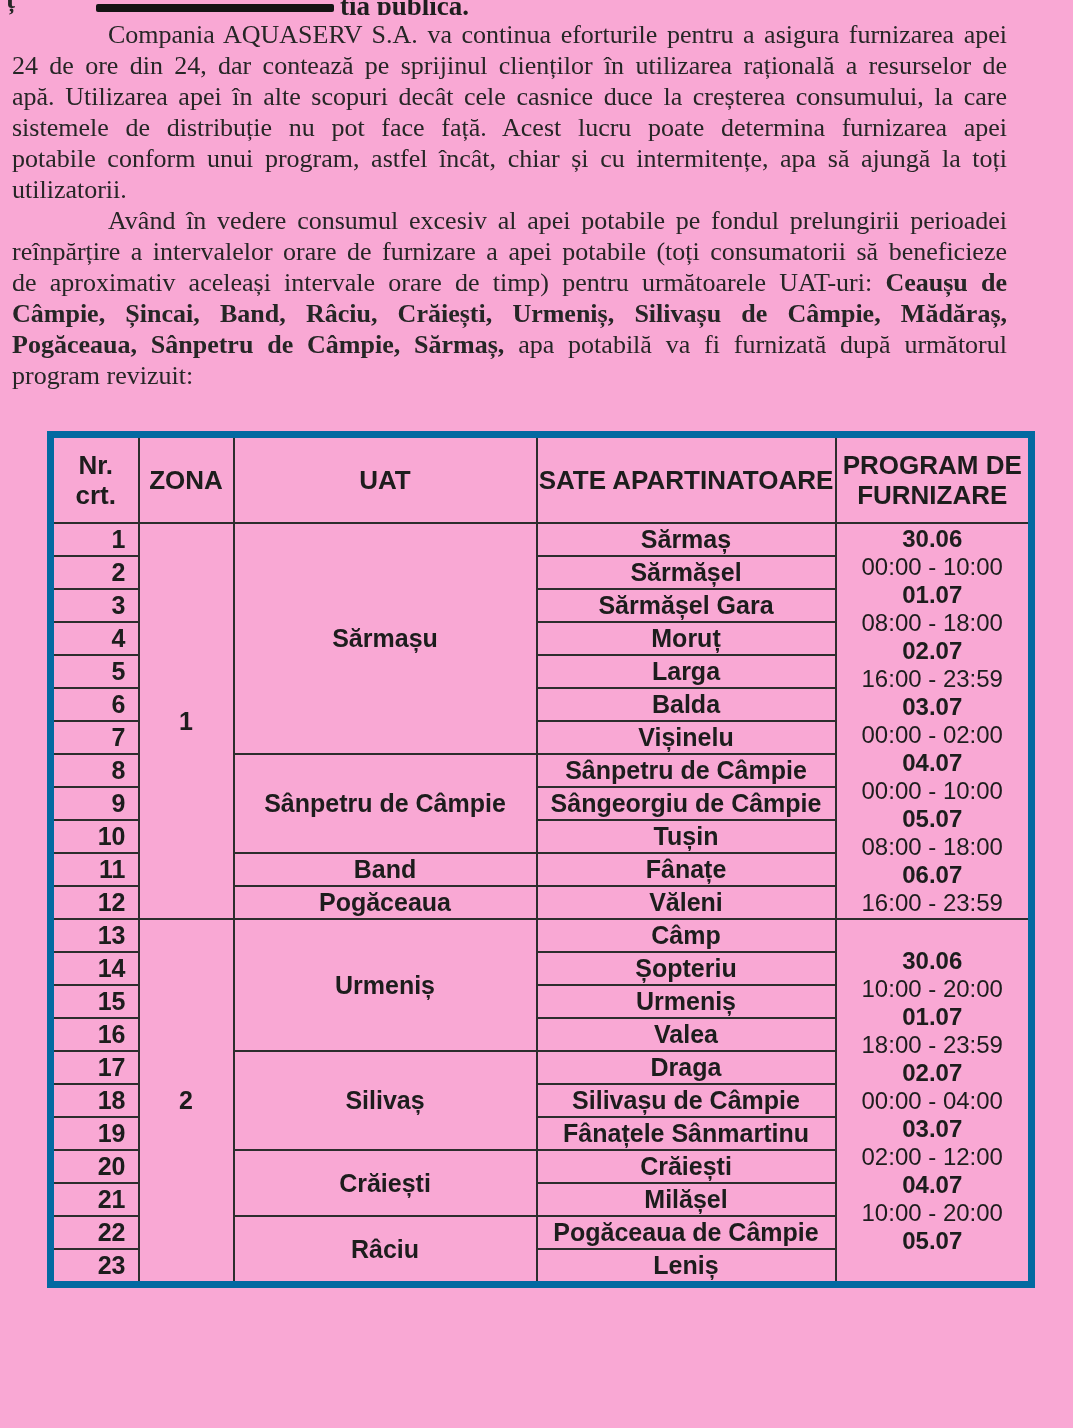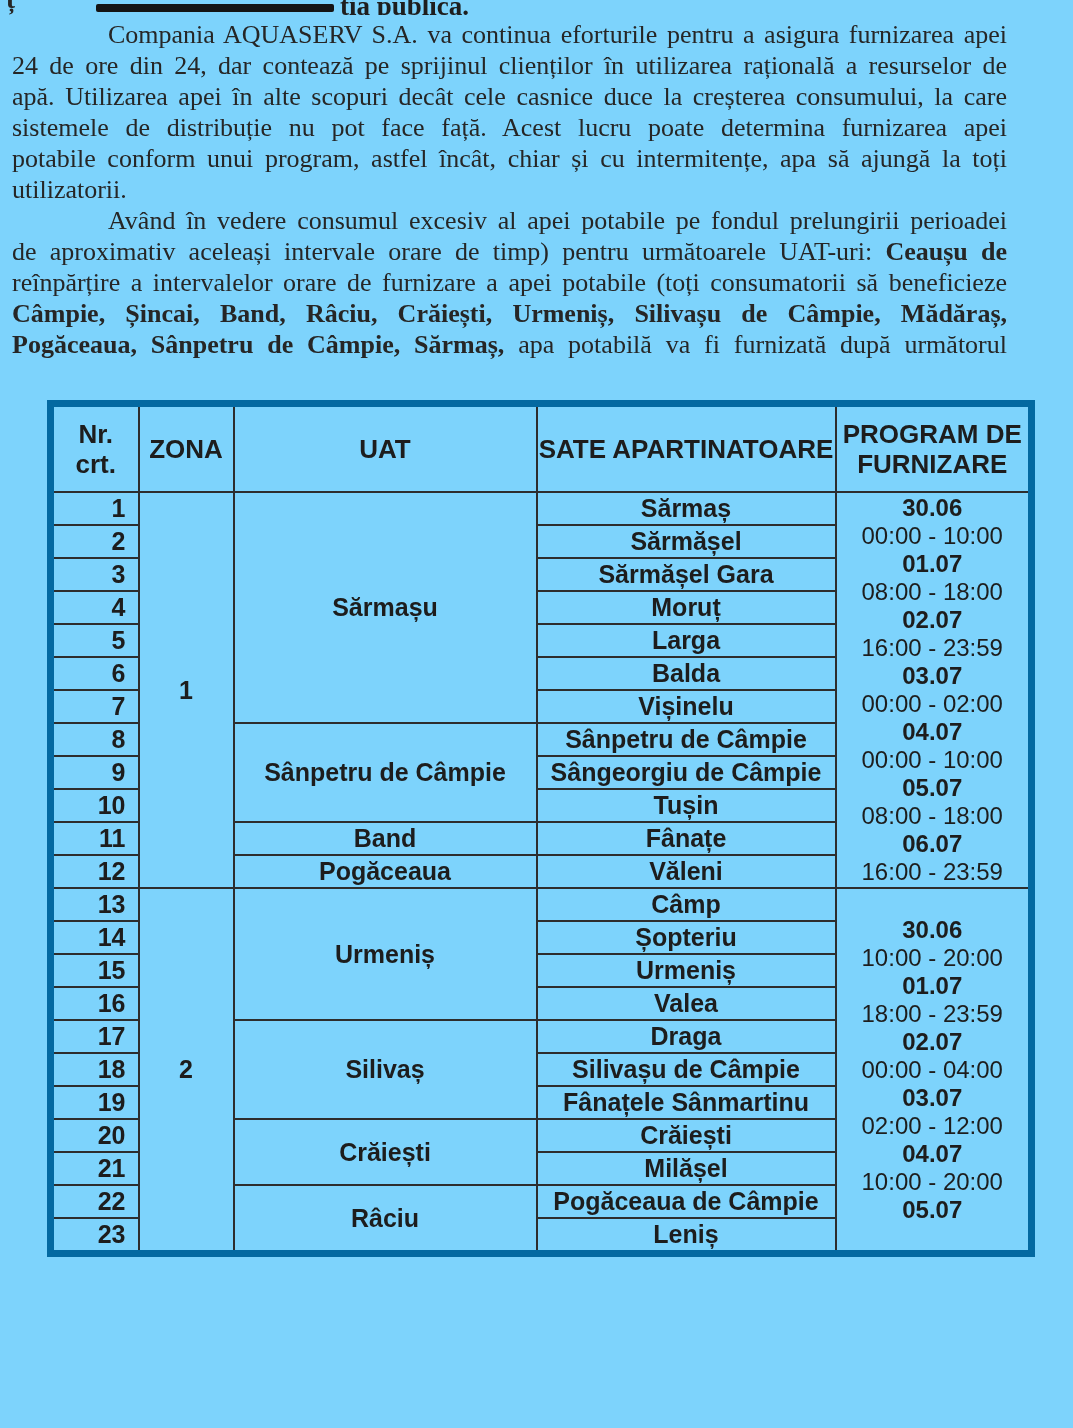--- a/index.html
+++ b/index.html
@@ -1,17 +1,17 @@
 <!DOCTYPE html>
 <html><head>
 <meta charset="utf-8">
 <style>
   html,body { margin:0; padding:0; background:#e8e8e8; }
   .page {
-    width:1073px; height:1428px; background:#7dd3fc; position:relative;
+    width:1073px; height:1428px; background:#f9a8d4; position:relative;
     overflow:hidden; font-family:"Liberation Serif", serif; color:#262626;
   }
   
   .top-clip { position:relative; height:15px; overflow:hidden; }
   .frag-t { position:absolute; left:6px; top:-16px; font-size:27px; font-weight:bold; }
   .frag-bar { position:absolute; left:96px; top:4px; width:238px; height:8px; background:#141414; border-radius:2px; }
   .frag-text { position:absolute; left:340px; top:-9px; font-size:27px; font-weight:bold; color:#1e1e1e; }
   
   .doc-text { margin:4px 66px 0 12px; width:995px; font-size:26px; }
   .para + .para { }
@@ -51,24 +51,25 @@
       <div class="para">
         <div class="line indent"><span>Compania AQUASERV S.A. va continua eforturile pentru a asigura furnizarea apei</span></div>
         <div class="line"><span>24 de ore din 24, dar contează pe sprijinul clienților în utilizarea rațională a resurselor de</span></div>
         <div class="line"><span>apă. Utilizarea apei în alte scopuri decât cele casnice duce la creșterea consumului, la care</span></div>
         <div class="line"><span>sistemele de distribuție nu pot face față. Acest lucru poate determina furnizarea apei</span></div>
         <div class="line"><span>potabile conform unui program, astfel încât, chiar și cu intermitențe, apa să ajungă la toți</span></div>
         <div class="line last"><span>utilizatorii.</span></div>
       </div>
       <div class="para">
         <div class="line indent"><span>Având în vedere consumul excesiv al apei potabile pe fondul prelungirii perioadei</span></div>
+        <div class="line"><span>reînpărțire a intervalelor orare de furnizare a apei potabile (toți consumatorii să beneficieze</span></div>
         <div class="line"><span>de aproximativ aceleași intervale orare de timp) pentru următoarele UAT-uri: </span><span class="b">Ceaușu de</span></div>
-        <div class="line"><span>reînpărțire a intervalelor orare de furnizare a apei potabile (toți consumatorii să beneficieze</span></div>
         <div class="line"><span class="b">Câmpie, Șincai, Band, Râciu, Crăiești, Urmeniș, Silivașu de Câmpie, Mădăraș,</span></div>
         <div class="line"><span class="b">Pogăceaua, Sânpetru de Câmpie, Sărmaș,</span><span> apa potabilă va fi furnizată după următorul</span></div>
+        <div class="line last"><span>program revizuit:</span></div>
       </div>
     </div>
 
   <table class="schedule" id="schedule">
     <colgroup>
       <col style="width:88px">
         <col style="width:95px">
         <col style="width:303px">
       <col style="width:299px">
         <col style="width:196px">

